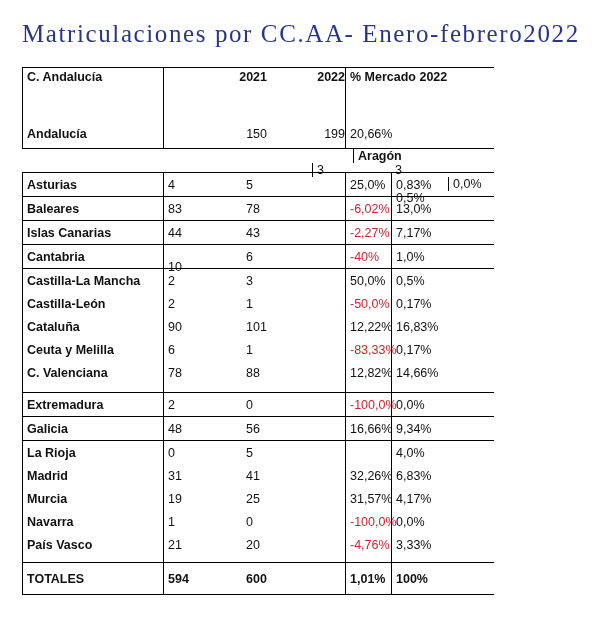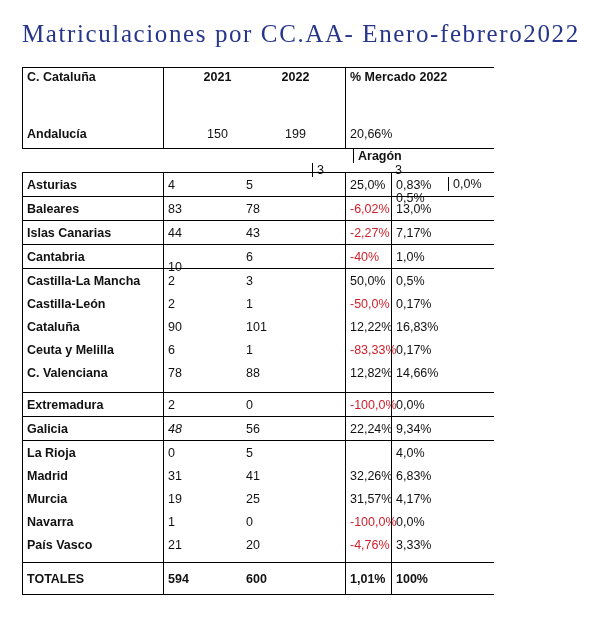--- a/index.html
+++ b/index.html
@@ -27,24 +27,24 @@
 </style>
 </head>
 <body>
 
 <div class="title">Matriculaciones por CC.AA- Enero-febrero2022</div>
 
 <div class="tbl">
 
   <div class="row b-top" style="height:80px; align-items:stretch;">
     <div class="cell c0" style="flex-direction:column; align-items:flex-start; justify-content:space-between; padding-top:2px; padding-bottom:7px;">
-      <span>C. Cataluña</span>
+      <span>C. Andalucía</span>
       <span>Andalucía</span>
     </div>
-    <div class="cell" style="width:182px; border-left:1.5px solid #000; flex-direction:column; align-items:center; justify-content:space-between; padding-top:2px; padding-bottom:7px;">
+    <div class="cell" style="width:182px; border-left:1.5px solid #000; flex-direction:column; align-items:flex-end; justify-content:space-between; padding-top:2px; padding-bottom:7px;">
       <div style="display:flex;">
         <span class="bold" style="width:78px;">2021</span>
         <span class="bold">2022</span>
       </div>
       <div style="display:flex;">
         <span style="width:78px;">150</span>
         <span>199</span>
       </div>
     </div>
     <div class="cell c4" style="flex-direction:column; align-items:flex-start; justify-content:space-between; padding-top:2px; padding-bottom:7px;">
@@ -217,25 +217,25 @@
         </div>
         <div class="cell c4" style="">
           <span>0,0%</span>
         </div>
       </div>
       <div class="row b-top" style="height: 23px; align-items: stretch;">
         <div class="cell c0" style="">
           <span>Galicia</span>
         </div>
         <div class="cell" style="width:182px;border-left:1.5px solid #000;">
-          <span style="width:78px;display:inline-block;font-style:italic;">48</span>
+          <span style="width:78px;display:inline-block;">48</span>
           <span>56</span>
         </div>
         <div class="cell c3" style="">
-          <span class="">22,24%</span>
+          <span class="">16,66%</span>
         </div>
         <div class="cell c4" style="">
           <span>9,34%</span>
         </div>
       </div>
       <div class="row b-top" style="height: 23px; align-items: stretch;">
         <div class="cell c0" style="">
           <span>La Rioja</span>
         </div>
         <div class="cell" style="width:182px;border-left:1.5px solid #000;">

